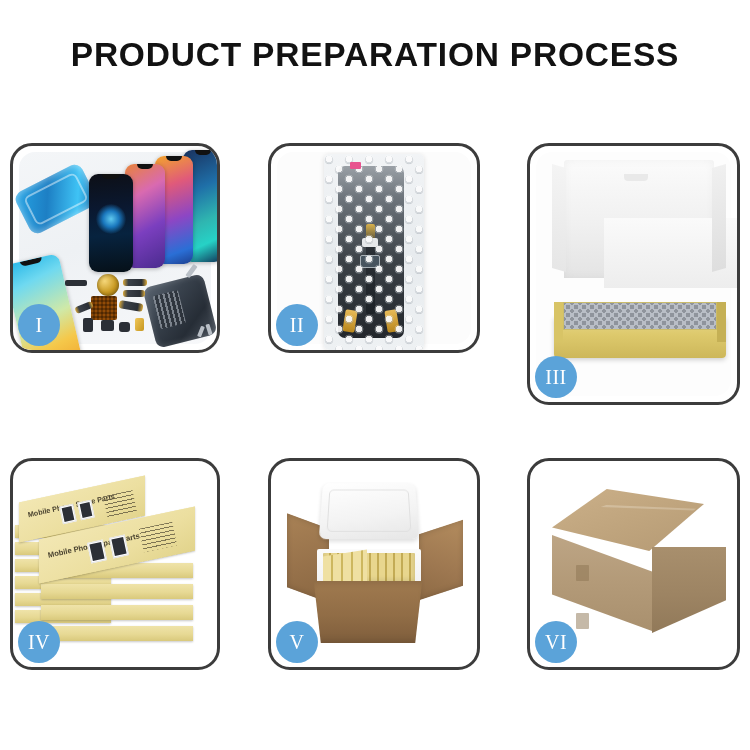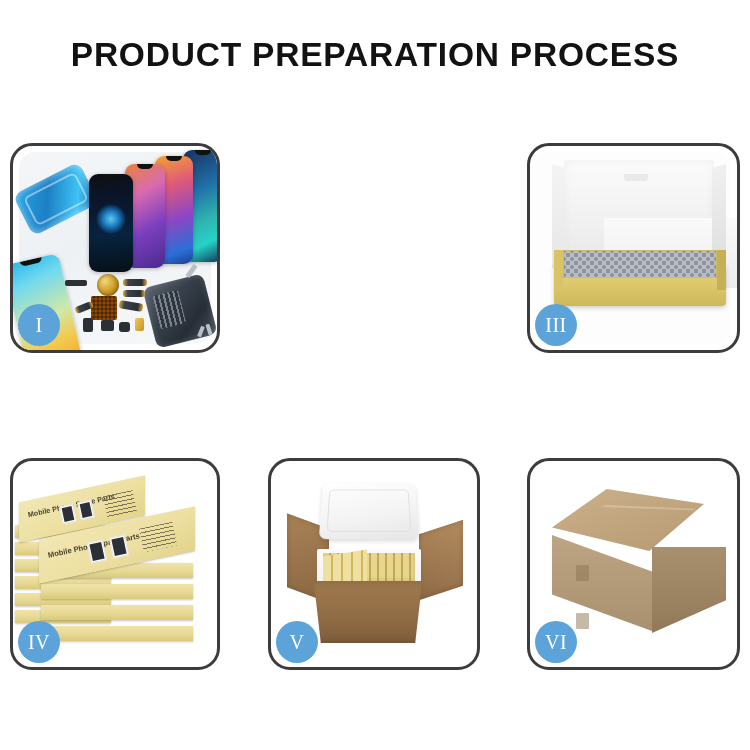--- a/index.html
+++ b/index.html
@@ -398,22 +398,40 @@
         <span class="part" style="left:88px; top:174px; width:13px; height:11px;"></span>
         <span class="part" style="left:106px; top:176px; width:11px; height:10px; border-radius:3px;"></span>
         <span class="part gold" style="left:122px; top:172px; width:9px; height:13px;"></span>
         <span class="part screw" style="left:186px; top:180px; width:4px; height:11px; transform:rotate(22deg);"></span>
         <span class="part screw" style="left:194px; top:178px; width:4px; height:11px; transform:rotate(-18deg);"></span>
         <span class="part screw" style="left:176px; top:118px; width:5px; height:14px; transform:rotate(36deg);"></span>
       </div>
       <div class="badge">I</div>
     </div>
 
-
-    <div class="panel" style="left:527px; top:143px; width:213px; height:210px;">
+    <div class="panel" style="left:268px; top:143px; width:212px; height:210px;">
+      <div class="stage">
+        <div class="p2bg"></div>
+        <div class="bubblebag">
+          <span class="pinkdot"></span>
+          <span class="screen-in">
+            <span class="flexcable"></span>
+            <span class="conn"></span>
+            <span class="conn2"></span>
+            <span class="goldtab l"></span>
+            <span class="goldtab r"></span>
+          </span>
+          <span class="bubbles-sh"></span>
+          <span class="bubbles"></span>
+        </div>
+      </div>
+      <div class="badge">II</div>
+    </div>
+
+    <div class="panel" style="left:527px; top:143px; width:213px; height:262px;">
       <div class="stage">
         <div class="p3bg"></div>
         <div class="lid-back">
           <span class="lid-notch"></span>
           <span class="foam-inner"></span>
         </div>
         <div class="tray">
           <span class="lipL"></span>
           <span class="lipR"></span>
           <span class="inner"></span>

